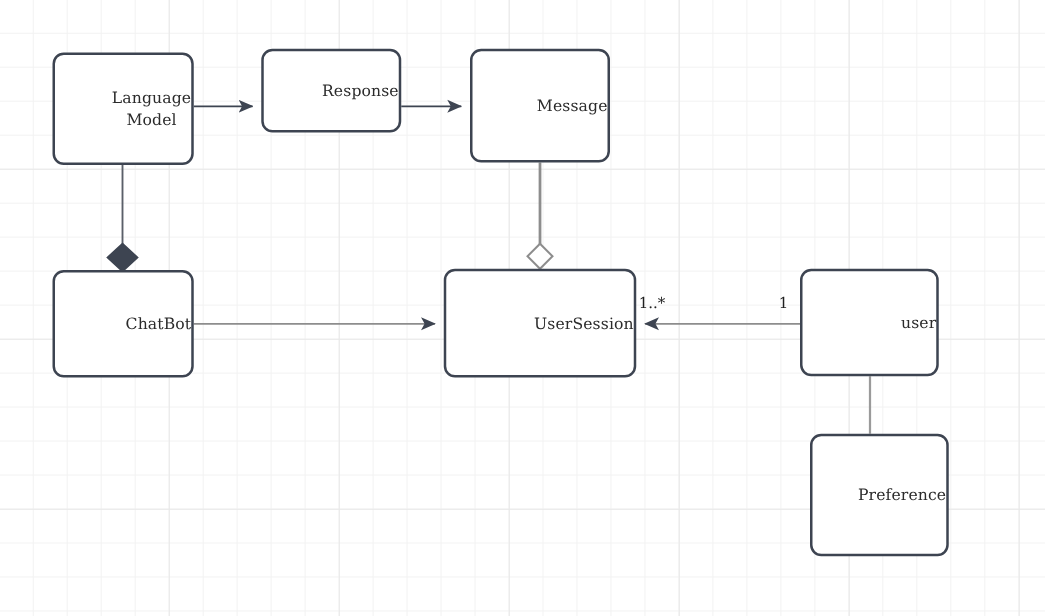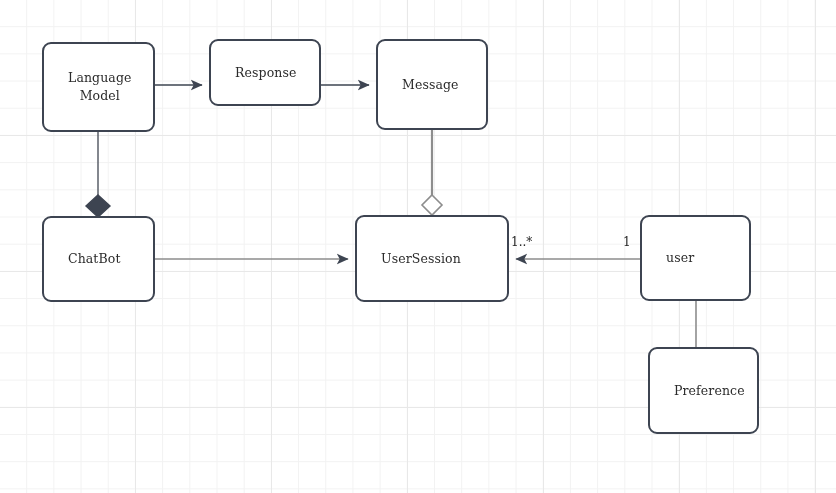--- a/index.html
+++ b/index.html
@@ -39,21 +39,21 @@
   }
 
   .node {
     position: absolute;
     box-sizing: border-box;
     background: #ffffff;
     border: 2px solid #3d4451;
     border-radius: 9px;
     display: flex;
     align-items: center;
-    justify-content: flex-start;
+    justify-content: flex-end;
     text-align: center;
     color: #2b2b2b;
     font-family: "DejaVu Serif", "Liberation Serif", serif;
     font-size: 12.5px;
     line-height: 1.42;
     letter-spacing: 0.1px;
     white-space: pre-line;
     padding-left: 24px;
   }
 
@@ -130,21 +130,21 @@
   </div>
 
   <div class="node" style="left:640px; top:215px; width:111px; height:86px;">
     <span>user</span>
   </div>
 
   <div class="node" style="left:355px; top:215px; width:154px; height:87px;">
     <span>UserSession</span>
   </div>
 
-  <div class="node" style="left:648px; top:347px; width:111px; height:87px;">
+  <div class="node" style="left:648px; top:347px; width:111px; height:98px;">
     <span>Preference</span>
   </div>
 
   <div class="edge-label" style="left:511px; top:236px;">1..*</div>
 
   <div class="edge-label" style="left:623px; top:236px;">1</div>
 
 </div>
 
 </body></html>

